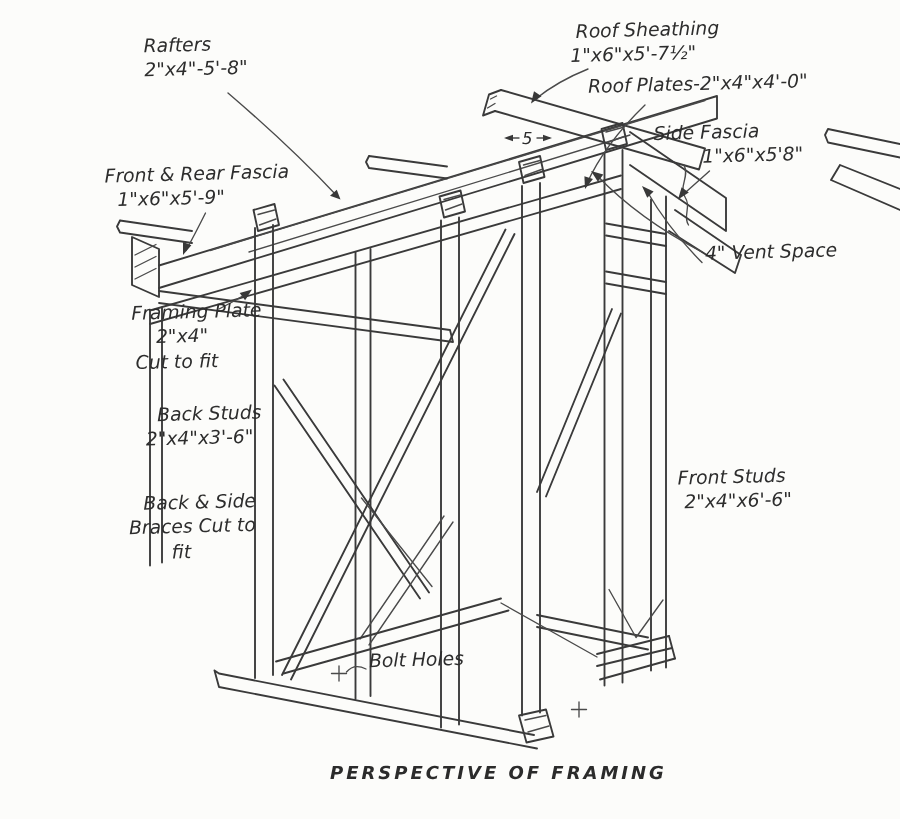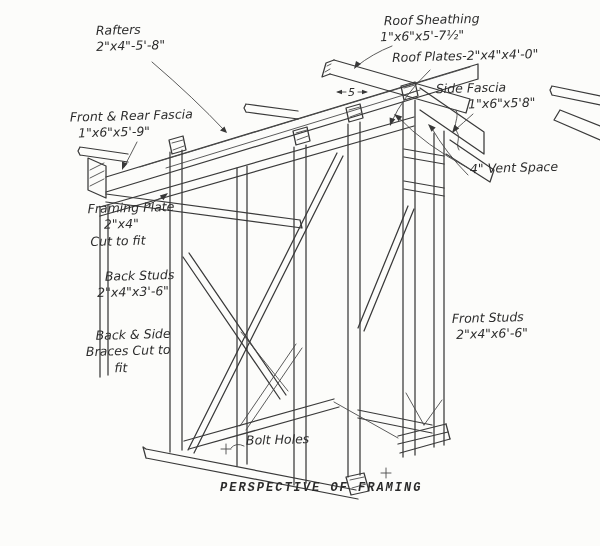--- a/index.html
+++ b/index.html
@@ -179,15 +179,15 @@
 </div>
 
 <div class="lbl" style="left:470px;top:160px;">
   <div>4" Vent Space</div>
 </div>
 
 <div class="lbl" style="left:246px;top:432px;">
   <div>Bolt Holes</div>
 </div>
 
-<div class="title" style="left:220px;top:481px;font-family:Liberation Mono, monospace;">PERSPECTIVE OF FRAMING</div>
+<div class="title" style="left:220px;top:508px;">PERSPECTIVE OF FRAMING</div>
 
 </div>
 
 </body></html>

